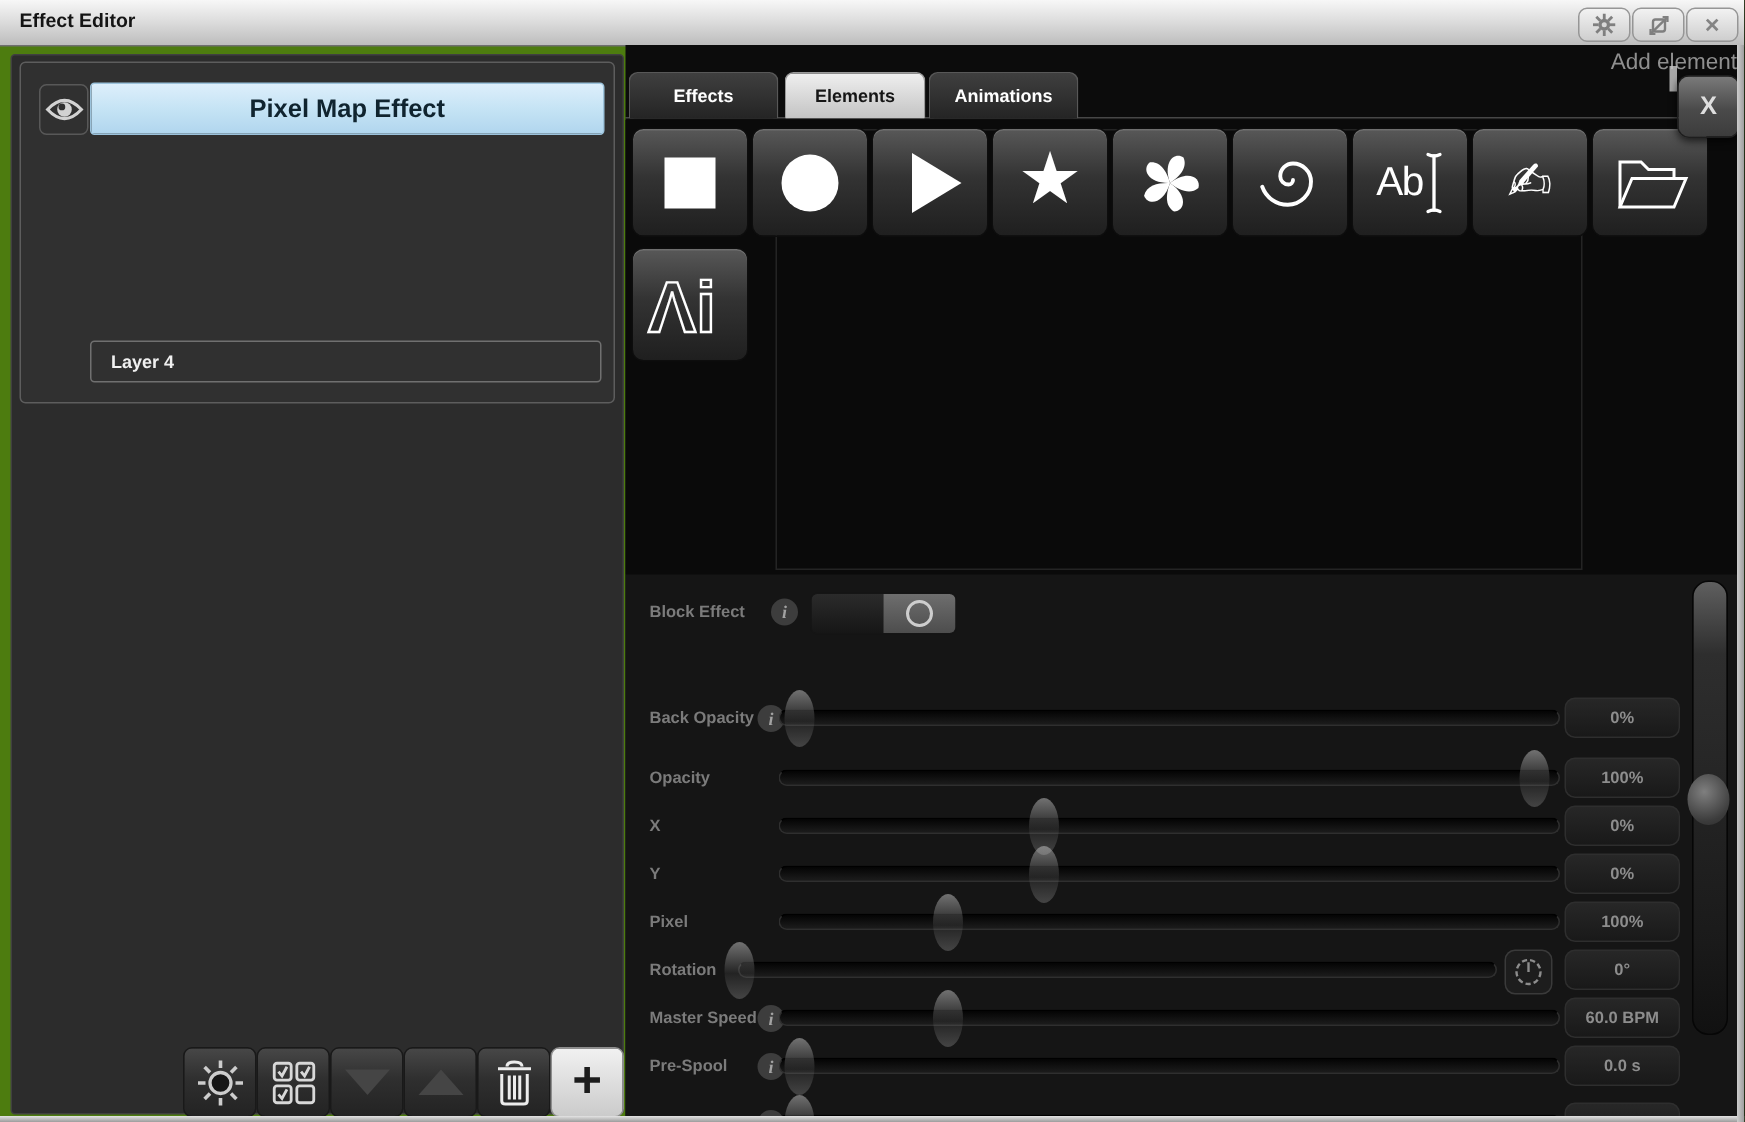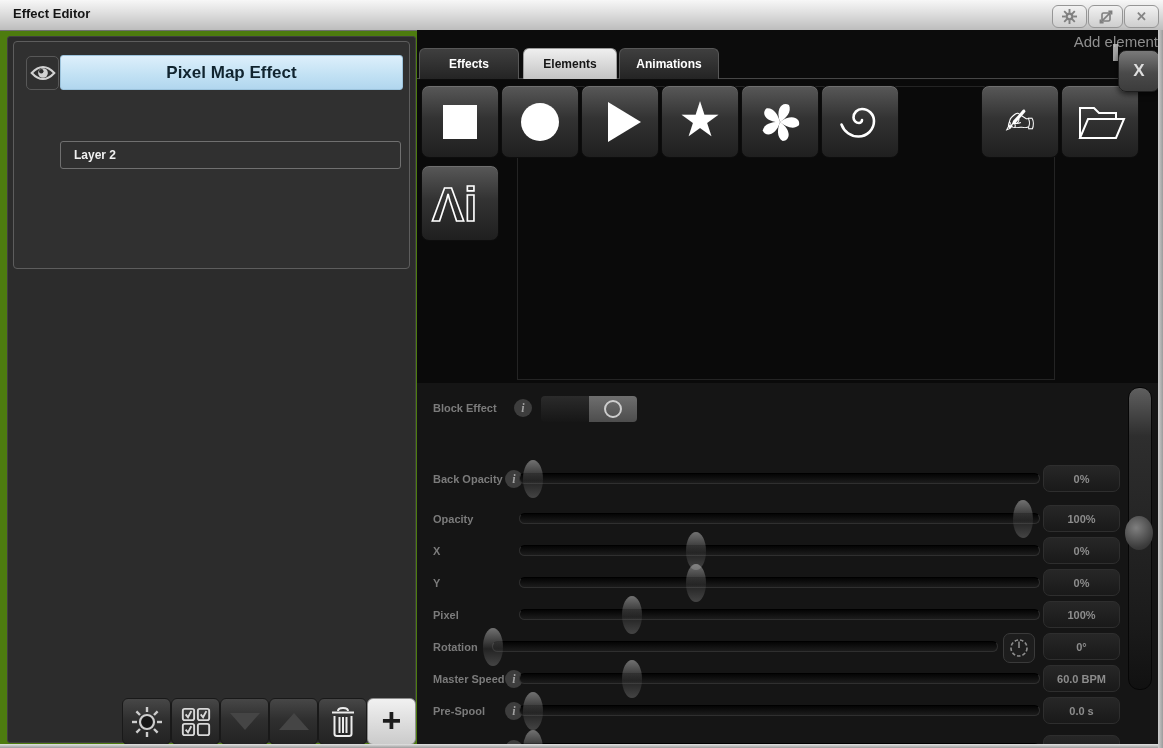--- a/index.html
+++ b/index.html
@@ -138,21 +138,21 @@
       <div class="eye-btn">
         <span>
           <svg width="26" height="20" viewBox="0 0 30 22">
             <path d="M2,11 Q15,-3 28,11 Q15,25 2,11 Z" fill="none" stroke="#d2d2d2" stroke-width="2.4"></path>
             <circle cx="15" cy="11" r="5.6" fill="#d2d2d2"></circle>
             <circle cx="13" cy="9" r="2.6" fill="#2f2f2f"></circle>
           </svg>
         </span>
       </div>
       <div class="effect-btn">Pixel Map Effect</div>
-      <div class="layer-btn layer-1">Layer 2</div>
+      <div class="layer-btn layer-3">Layer 4</div>
     </div>
   </div>
 
   <div class="tool-btn" style="left:122px">
     <span>
       <svg width="32" height="32" viewBox="0 0 32 32">
         <g stroke="#cdcdcd" stroke-width="2.4">
           <line x1="16" y1="1" x2="16" y2="6"></line>
             <line x1="16" y1="26" x2="16" y2="31"></line>
           <line x1="1" y1="16" x2="6" y2="16"></line>
@@ -238,20 +238,30 @@
           </svg>
         </span>
       </div>
       <div class="tile" style="left:404px;top:5px">
         <span>
           <svg width="46" height="46" viewBox="0 0 46 46" fill="none" stroke="#fff" stroke-width="2.6" stroke-linecap="round">
             <path d="M25,21 a3,3 0 0 1 -3,3 a5.5,5.5 0 0 1 -5.5,-5.5 a8.5,8.5 0 0 1 8.5,-8.5 a12,12 0 0 1 12,12 a15.5,15.5 0 0 1 -15.5,15.5 a18,18 0 0 1 -17,-12"></path>
           </svg>
         </span>
       </div>
+      <div class="tile" style="left:484px;top:5px">
+        <span class="text-glyph">
+          <span>Ab</span>
+          <svg width="14" height="44" viewBox="0 0 14 44" fill="none" stroke="#fff" stroke-width="2.2" stroke-linecap="round">
+            <path d="M3,3 Q7,5 11,3"></path>
+              <line x1="7" y1="4" x2="7" y2="40"></line>
+              <path d="M3,41 Q7,39 11,41"></path>
+          </svg>
+        </span>
+      </div>
       <div class="tile" style="left:564px;top:5px">
         <span class="hand-glyph">✍</span>
       </div>
       <div class="tile" style="left:644px;top:5px">
         <span>
           <svg width="52" height="40" viewBox="0 0 52 40" fill="none" stroke="#fff" stroke-width="2">
             <path d="M6,36 L6,6 L20,6 L25,11 L42,11 L42,17"></path>
             <path d="M6,36 L14,17 L50,17 L42,36 Z"></path>
           </svg>
         </span>

